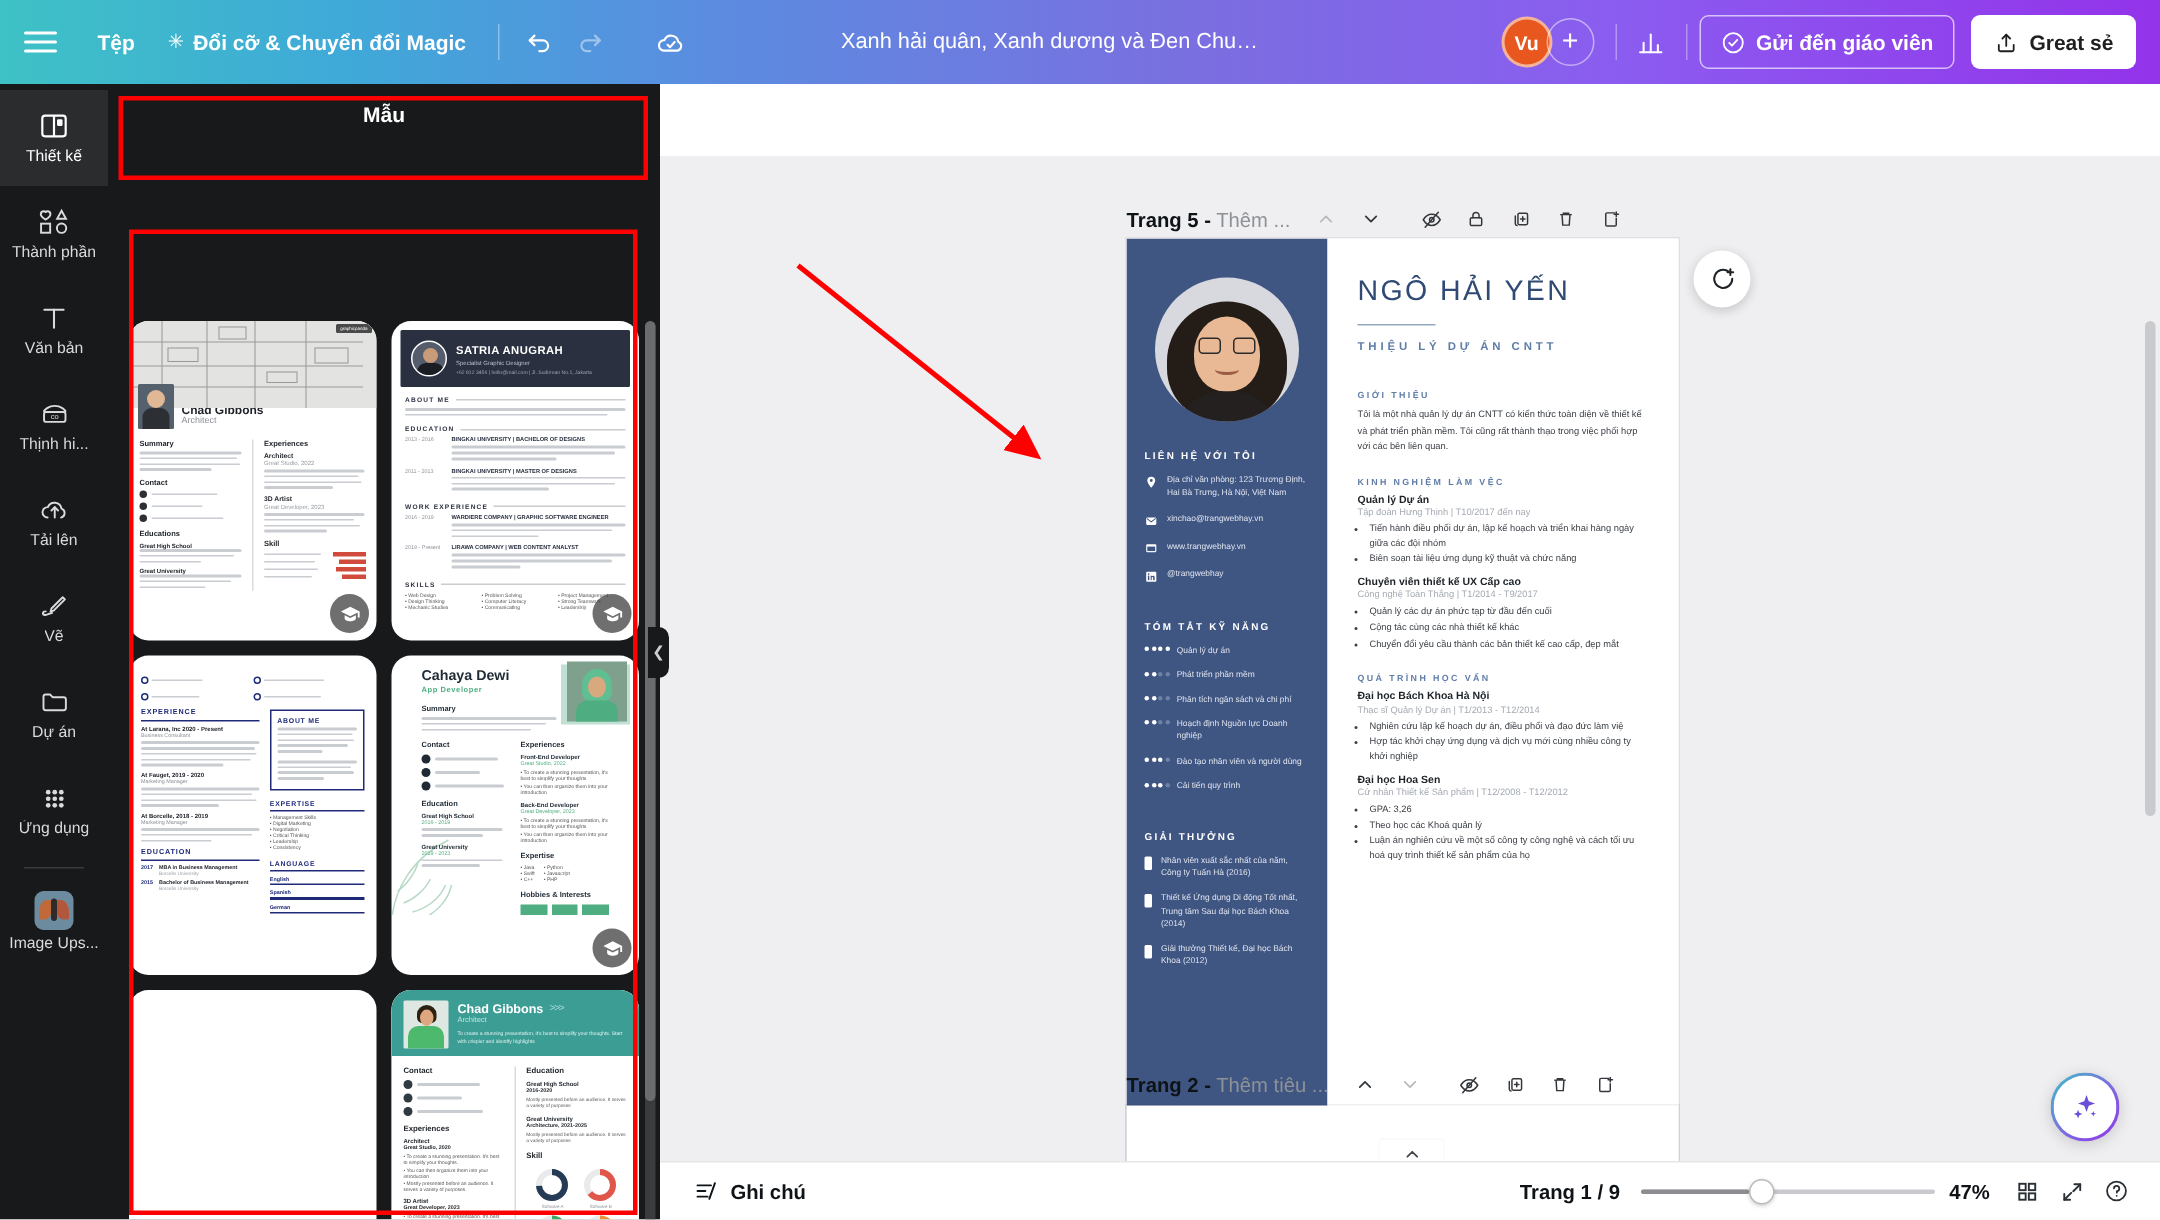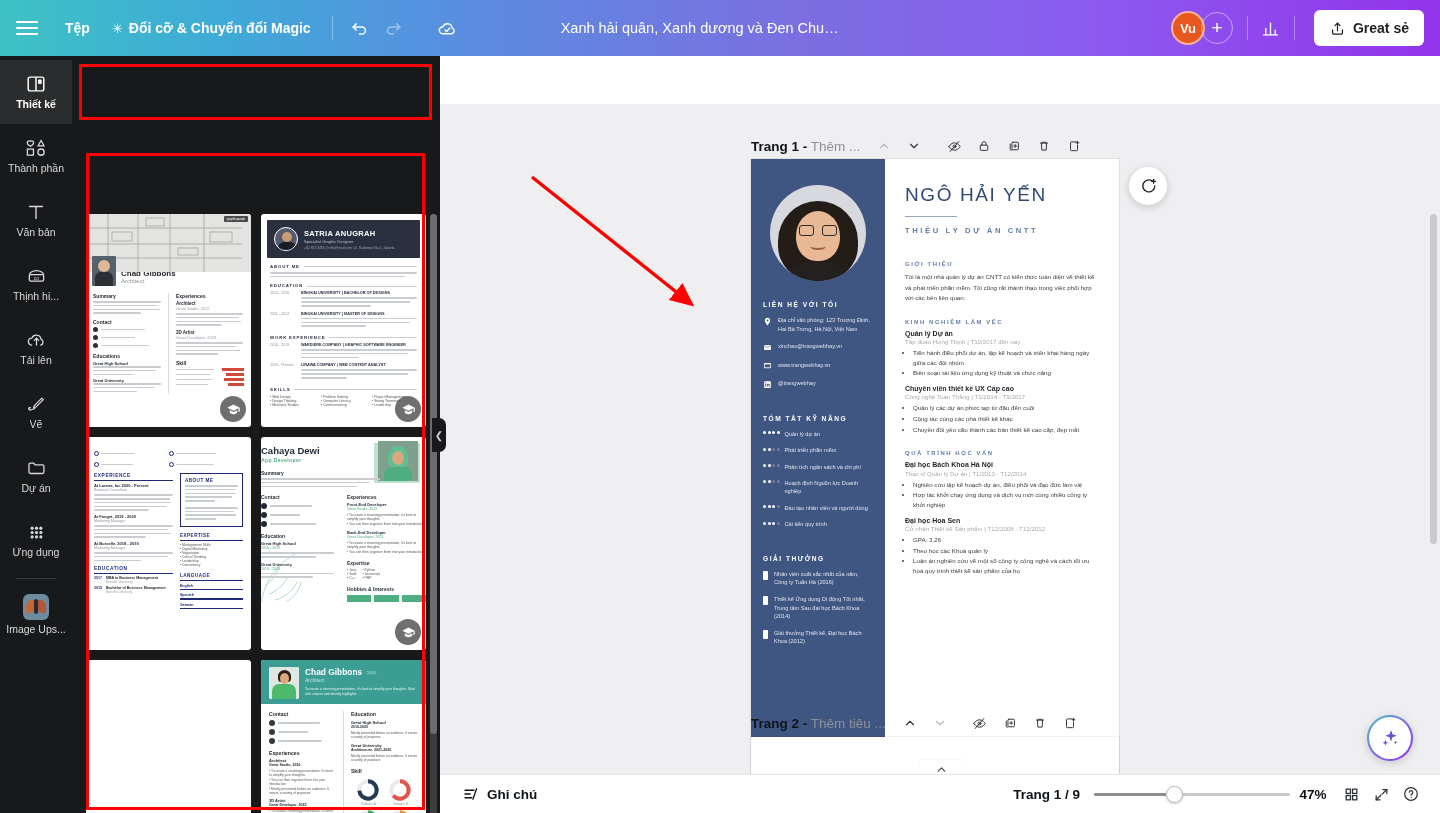--- a/index.html
+++ b/index.html
@@ -65,21 +65,21 @@
     position: absolute; left: 0; top: 56px; width: 72px; height: 757px;
     background: #18191b; display: flex; flex-direction: column; align-items: center;
     padding-top: 4px; z-index: 30;
   }
   .rail-item {
     width: 72px; height: 64px; display: flex; flex-direction: column; align-items: center; justify-content: center;
     gap: 4px; color: #d9dadb; cursor: pointer; user-select: none;
   }
   .rail-item.active { background: #2b2c2e; color: #fff; }
   .rail-label { font-size: 10.5px; line-height: 1.1; max-width: 68px; overflow: hidden; text-overflow: ellipsis; white-space: nowrap; text-align: center; }
-  .rail-item.active .rail-label { font-weight: 700; }
+  .rail-item.active .rail-label { font-weight: 400; }
   .rail-sep { width: 40px; height: 1px; background: #3a3b3d; margin: 6px 0 4px; }
   .rail-thumb { width: 26px; height: 26px; border-radius: 6px; overflow: hidden; background: #6d8b9e; position: relative; }
   .rail-thumb .b1 { position:absolute; left:3px; top:6px; width:9px; height:13px; background:#c06a3a; border-radius: 60% 10% 60% 10%; }
   .rail-thumb .b2 { position:absolute; right:3px; top:6px; width:9px; height:13px; background:#b3573c; border-radius: 10% 60% 10% 60%; }
   .rail-thumb .b3 { position:absolute; left:11px; top:5px; width:4px; height:15px; background:#2e2b2a; border-radius:2px; }
 
   
   .panel {
     position: absolute; left: 72px; top: 56px; width: 368px; height: 757px;
     background: #18191b; z-index: 25; overflow: hidden;
@@ -103,21 +103,21 @@
     flex: 1; text-align: center; color: #b9babc; font-size: 14px; padding: 10px 0 12px; cursor: pointer;
     font-weight: 600;
   }
   .tab.active { color: #fff; }
   .thumbs {
     position: absolute; left: 0; top: 148px; width: 368px; height: 660px;
     padding: 10px 14px 0 14px; overflow: hidden;
   }
   .thumb-grid { display: grid; grid-template-columns: 1fr 1fr; gap: 10px; }
   .thumb {
-    width: 100%; height: 213px; background: #fff; border-radius: 3px; overflow: hidden; position: relative;
+    width: 100%; height: 213px; background: #fff; border-radius: 13px; overflow: hidden; position: relative;
     cursor: pointer;
   }
   .badge-cap {
     position: absolute; right: 5px; bottom: 5px; width: 26px; height: 26px; border-radius: 50%;
     background: rgba(70,70,70,.78); display: flex; align-items: center; justify-content: center;
   }
   .panel-scroll {
     position: absolute; right: 3px; top: 158px; width: 7px; height: 620px; border-radius: 4px; background: #3b3c3e;
   }
   .panel-scroll i { position: absolute; top: 0; left: 0; width: 7px; height: 520px; background: #6b6c6e; border-radius: 4px; display:block; }
@@ -290,20 +290,27 @@
     <div class="tb-divider" style="margin:0 6px;"></div>
     <div class="icon-sq">
       <svg width="19" height="19" viewBox="0 0 24 24" fill="none" stroke="#fff" stroke-width="1.7" stroke-linecap="round">
           <line x1="6" y1="20" x2="6" y2="12"></line>
           <line x1="12" y1="20" x2="12" y2="5"></line>
           <line x1="18" y1="20" x2="18" y2="14"></line>
           <line x1="3" y1="20" x2="21" y2="20"></line>
         </svg>
     </div>
     <div class="tb-divider" style="margin:0 8px 0 6px;"></div>
+    <div class="btn-outline">
+      <svg width="17" height="17" viewBox="0 0 24 24" fill="none" stroke="#fff" stroke-width="1.7" stroke-linecap="round" stroke-linejoin="round">
+          <circle cx="12" cy="12" r="9"></circle>
+          <polyline points="8.2 12.2 10.8 14.8 15.8 9.4"></polyline>
+        </svg>
+      <span>Gửi đến giáo viên</span>
+    </div>
     <div class="btn-white" style="margin-left:11px;margin-right:16px;">
       <svg width="17" height="17" viewBox="0 0 24 24" fill="none" stroke="#1f1f1f" stroke-width="1.7" stroke-linecap="round" stroke-linejoin="round">
           <path d="M5 14v4.5a1.5 1.5 0 0 0 1.5 1.5h11a1.5 1.5 0 0 0 1.5-1.5V14"></path>
           <polyline points="8.4 8 12 4.4 15.6 8"></polyline>
           <line x1="12" y1="4.4" x2="12" y2="15"></line>
         </svg>
       <span>Great sẻ</span>
     </div>
   </div>
 
@@ -382,20 +389,21 @@
           <span class="b1"></span>
           <span class="b2"></span>
           <span class="b3"></span>
         </div>
       <div class="rail-label">Image Ups...</div>
     </div>
   </div>
 
   <div class="panel">
     <div class="tabs">
+      <div class="tab active"><span>Mẫu</span></div>
     </div>
 
     <div class="thumbs">
       <div class="thumb-grid">
 
         <div class="thumb">
           <div class="mini">
             <div style="height:58px;background:#e3e3e1;position:relative;overflow:hidden;">
               <svg width="156" height="58" viewBox="0 0 156 58">
                   <g stroke="#9a9a98" stroke-width=".7" fill="none">
@@ -677,21 +685,21 @@
                 <div style="font-size:3.6px;font-weight:700;color:#1e2a78;">Spanish</div>
                 <div style="height:1.6px;background:#1e2a78;width:100%;margin:1px 0 3px;"></div>
                 <div style="font-size:3.6px;font-weight:700;color:#1e2a78;">German</div>
                 <div style="height:1.6px;background:#1e2a78;width:100%;margin:1px 0 0;"></div>
               </div>
             </div>
           </div>
         </div>
 
         <div class="thumb">
-          <div class="mini" style="padding:8px 0 0;position:relative;overflow:hidden;">
+          <div class="mini" style="padding:8px 20px 0;position:relative;overflow:hidden;">
             <div style="position:absolute;right:6px;top:6px;width:46px;height:40px;background:#bfe0d2;"></div>
             <div style="position:absolute;right:8px;top:4px;width:40px;height:40px;background:#7ea08d;overflow:hidden;">
               <div style="position:absolute;left:10px;top:5px;width:20px;height:22px;background:#5fbf92;border-radius:50% 50% 30% 30%;"></div>
               <div style="position:absolute;left:14px;top:10px;width:12px;height:14px;background:#d8a87e;border-radius:50%;"></div>
               <div style="position:absolute;left:6px;top:26px;width:28px;height:16px;background:#4fae81;border-radius:8px 8px 0 0;"></div>
             </div>
             <div style="position:relative;z-index:2;">
               <div style="font-size:9.5px;font-weight:700;color:#1f2a35;">Cahaya Dewi</div>
               <div style="font-size:5px;font-weight:700;color:#4fae81;letter-spacing:.4px;margin-top:1px;">App Developer</div>
               <div style="font-size:5px;font-weight:700;color:#1f2a35;margin-top:7px;">Summary</div>
@@ -878,21 +886,21 @@
         <i></i>
       </div>
   </div>
   <div class="collapse-handle">❮</div>
 
 
   <div class="canvas">
 
     <div class="page-header" style="left:311px;top:28px;">
       <div class="page-label">
-        <b>Trang 1 -</b>
+        <b>Trang 5 -</b>
         <span>Thêm ...</span>
       </div>
       <div class="pg-icon dim">
           <svg width="14" height="14" viewBox="0 0 24 24" fill="none" stroke="currentColor" stroke-width="2" stroke-linecap="round" stroke-linejoin="round">
             <polyline points="6 15 12 9 18 15"></polyline>
           </svg>
         </div>
       <div class="pg-icon">
           <svg width="14" height="14" viewBox="0 0 24 24" fill="none" stroke="currentColor" stroke-width="2" stroke-linecap="round" stroke-linejoin="round">
             <polyline points="6 9 12 15 18 9"></polyline>

